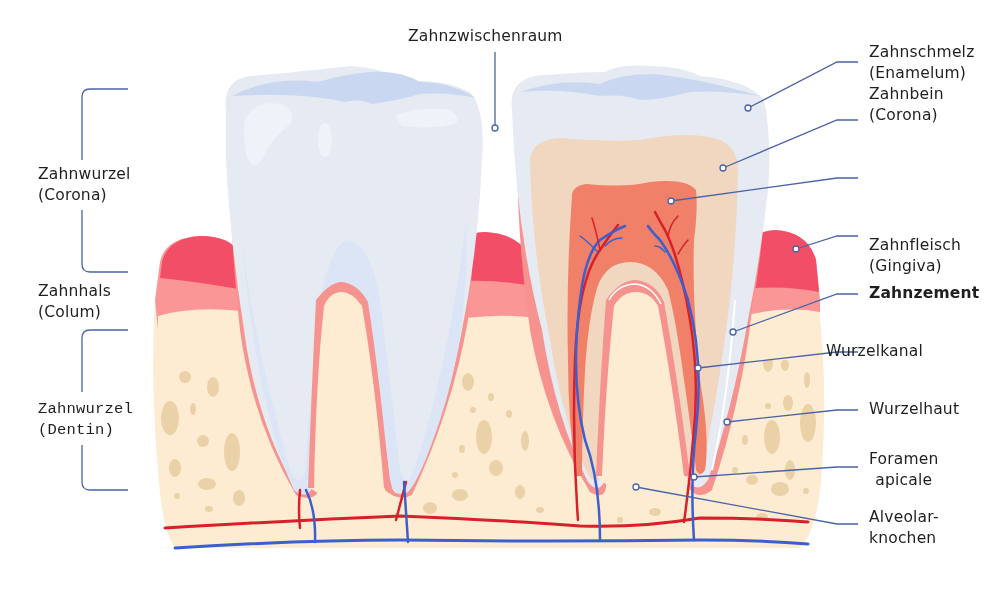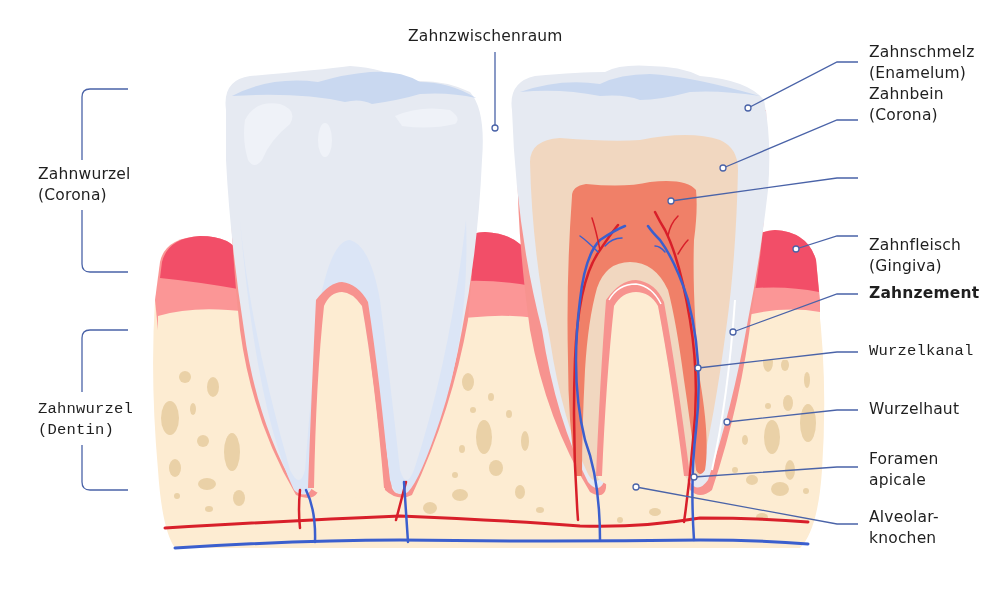--- a/index.html
+++ b/index.html
@@ -179,47 +179,51 @@
 
 
 <div class="lbl" style="left:394px; top:26px;margin-left:14px;">
   <span>Zahnzwischenraum</span>
 </div>
 
 <div class="lbl" style="left:38px; top:164px;">
   <span>Zahnwurzel</span>
   <span>(Corona)</span>
 </div>
+<div class="lbl" style="left:38px; top:281px;">
+  <span>Zahnhals</span>
+  <span>(Colum)</span>
+</div>
 <div class="lbl" style="left:38px; top:399px;font-family:Liberation Mono, monospace;">
   <span>Zahnwurzel</span>
   <span>(Dentin)</span>
 </div>
 
 <div class="lbl" style="left:869px; top:42px;">
   <span>Zahnschmelz</span>
   <span>(Enamelum)</span>
 </div>
 <div class="lbl" style="left:869px; top:84px;">
   <span>Zahnbein</span>
   <span>(Corona)</span>
 </div>
 <div class="lbl" style="left:869px; top:216px;margin-top:19px;">
   <span>Zahnfleisch</span>
   <span>(Gingiva)</span>
 </div>
 <div class="lbl" style="left:869px; top:283px;font-weight:bold;">
   <span>Zahnzement</span>
 </div>
-<div class="lbl" style="left:869px; top:341px;font-family:Liberation Mono, monospace;">
+<div class="lbl" style="left:826px; top:341px;">
   <span>Wurzelkanal</span>
 </div>
 <div class="lbl" style="left:869px; top:399px;">
   <span>Wurzelhaut</span>
 </div>
-<div class="lbl" style="left:869px; top:449px;">
+<div class="lbl" style="left:869px; top:449px;text-align:center;">
   <span>Foramen</span>
   <span>apicale</span>
 </div>
 <div class="lbl" style="left:869px; top:507px;">
   <span>Alveolar-</span>
   <span>knochen</span>
 </div>
 </div>
 
 </body></html>

